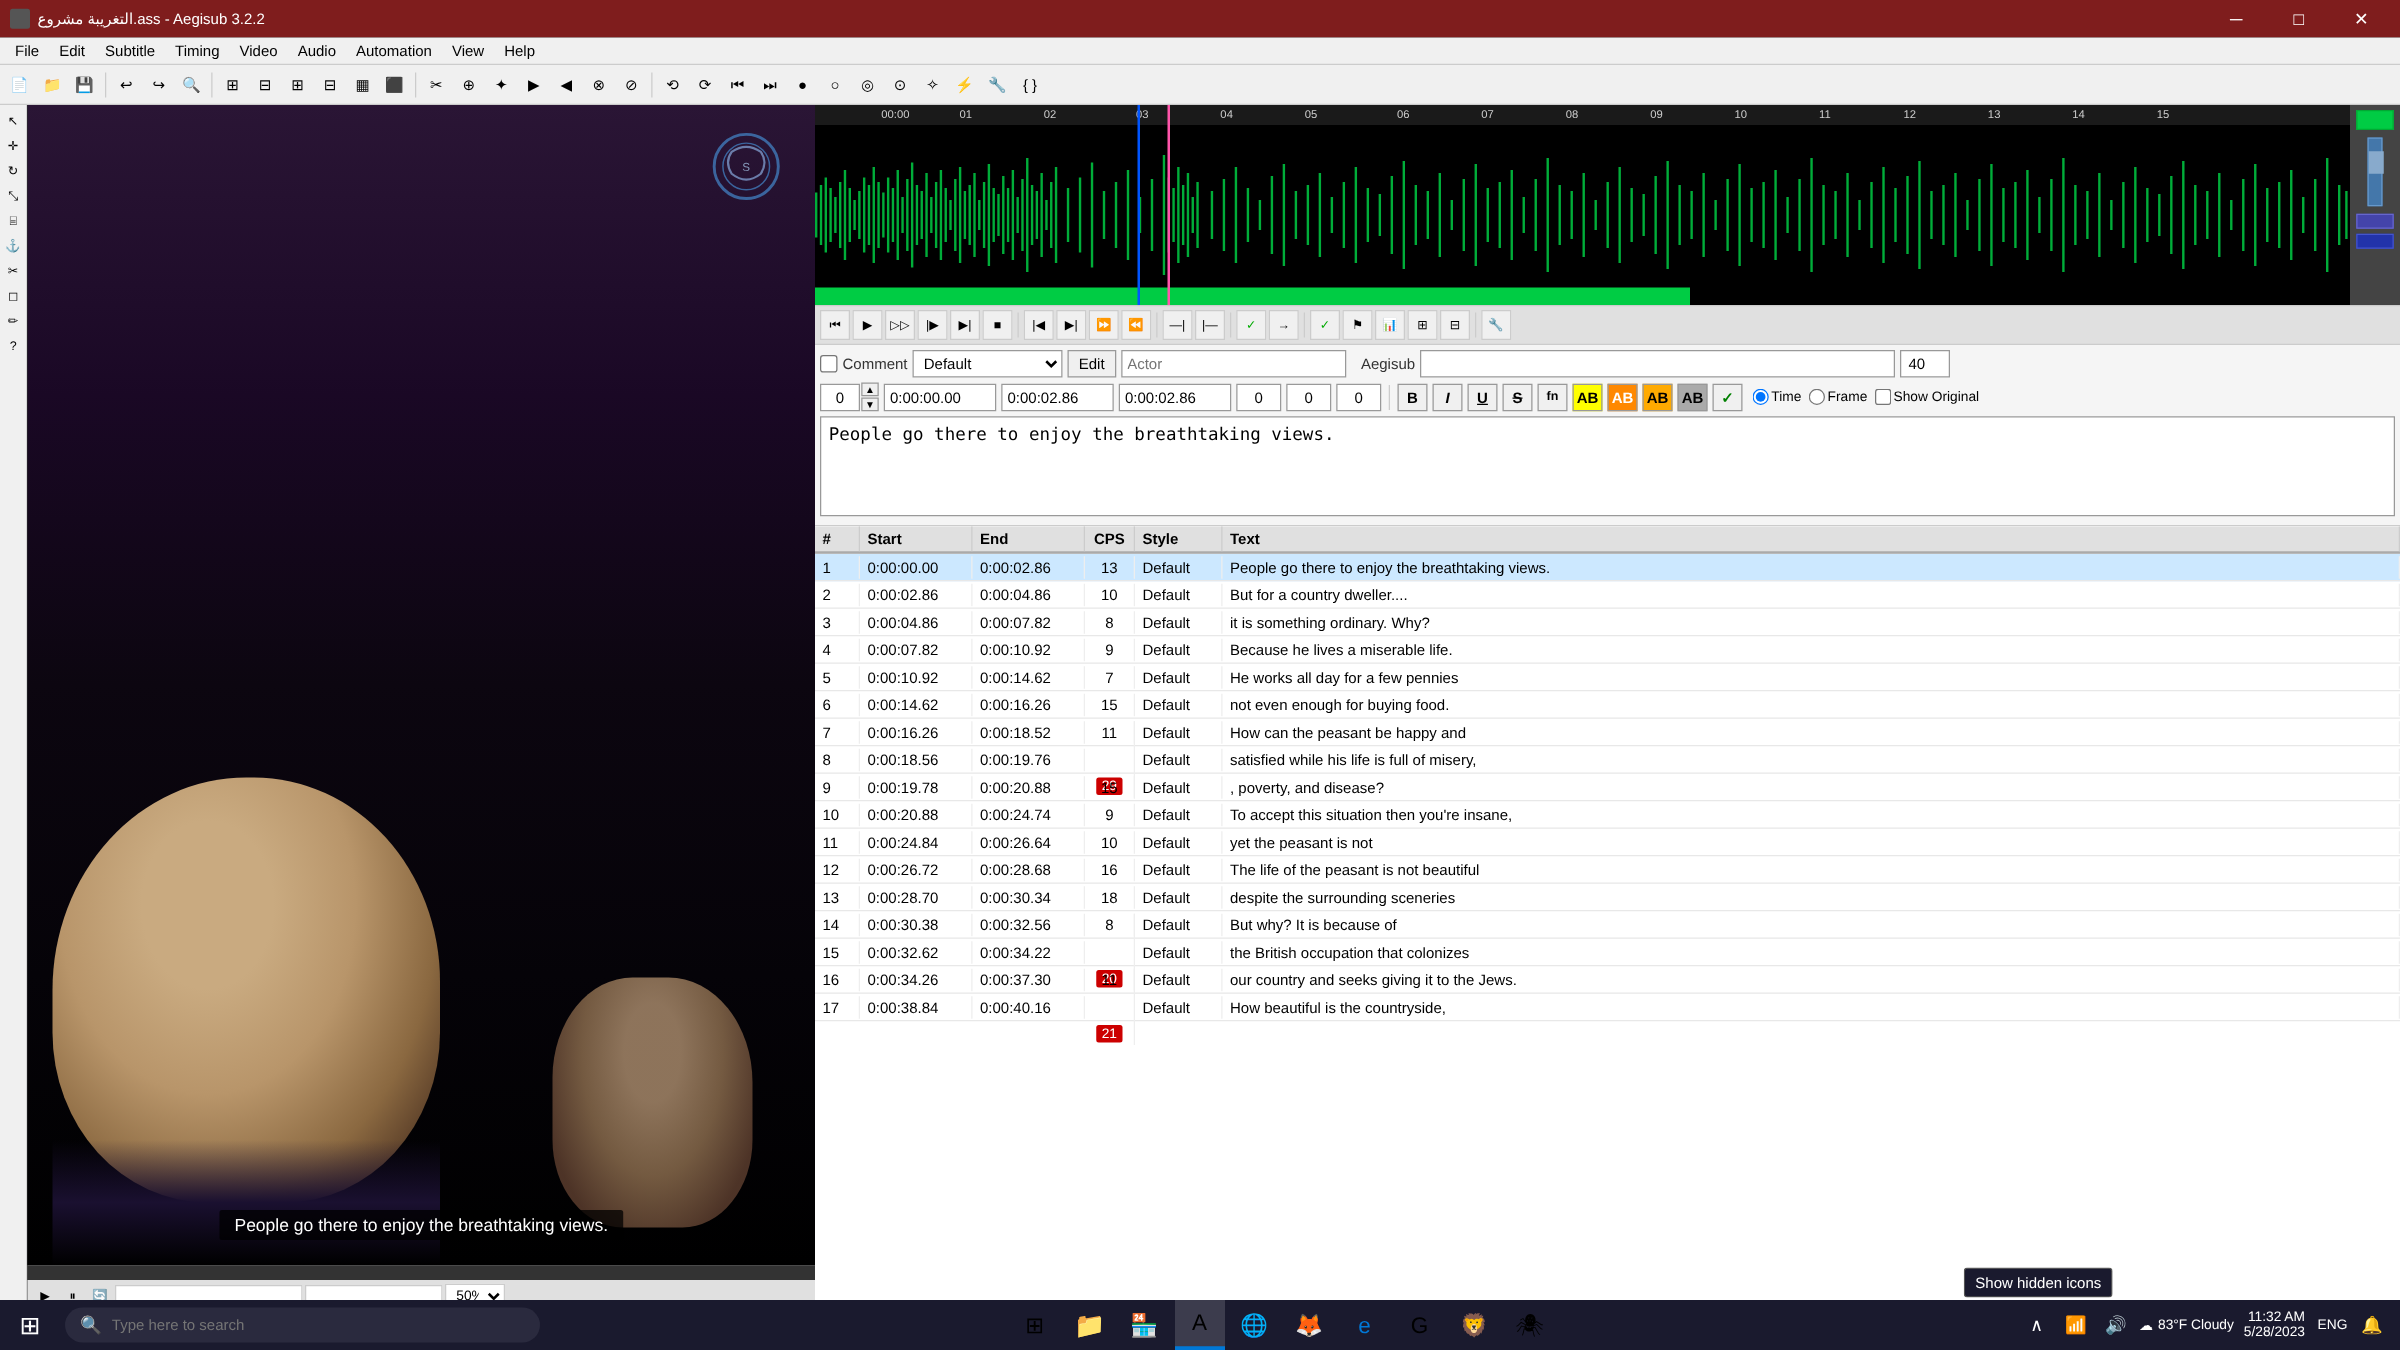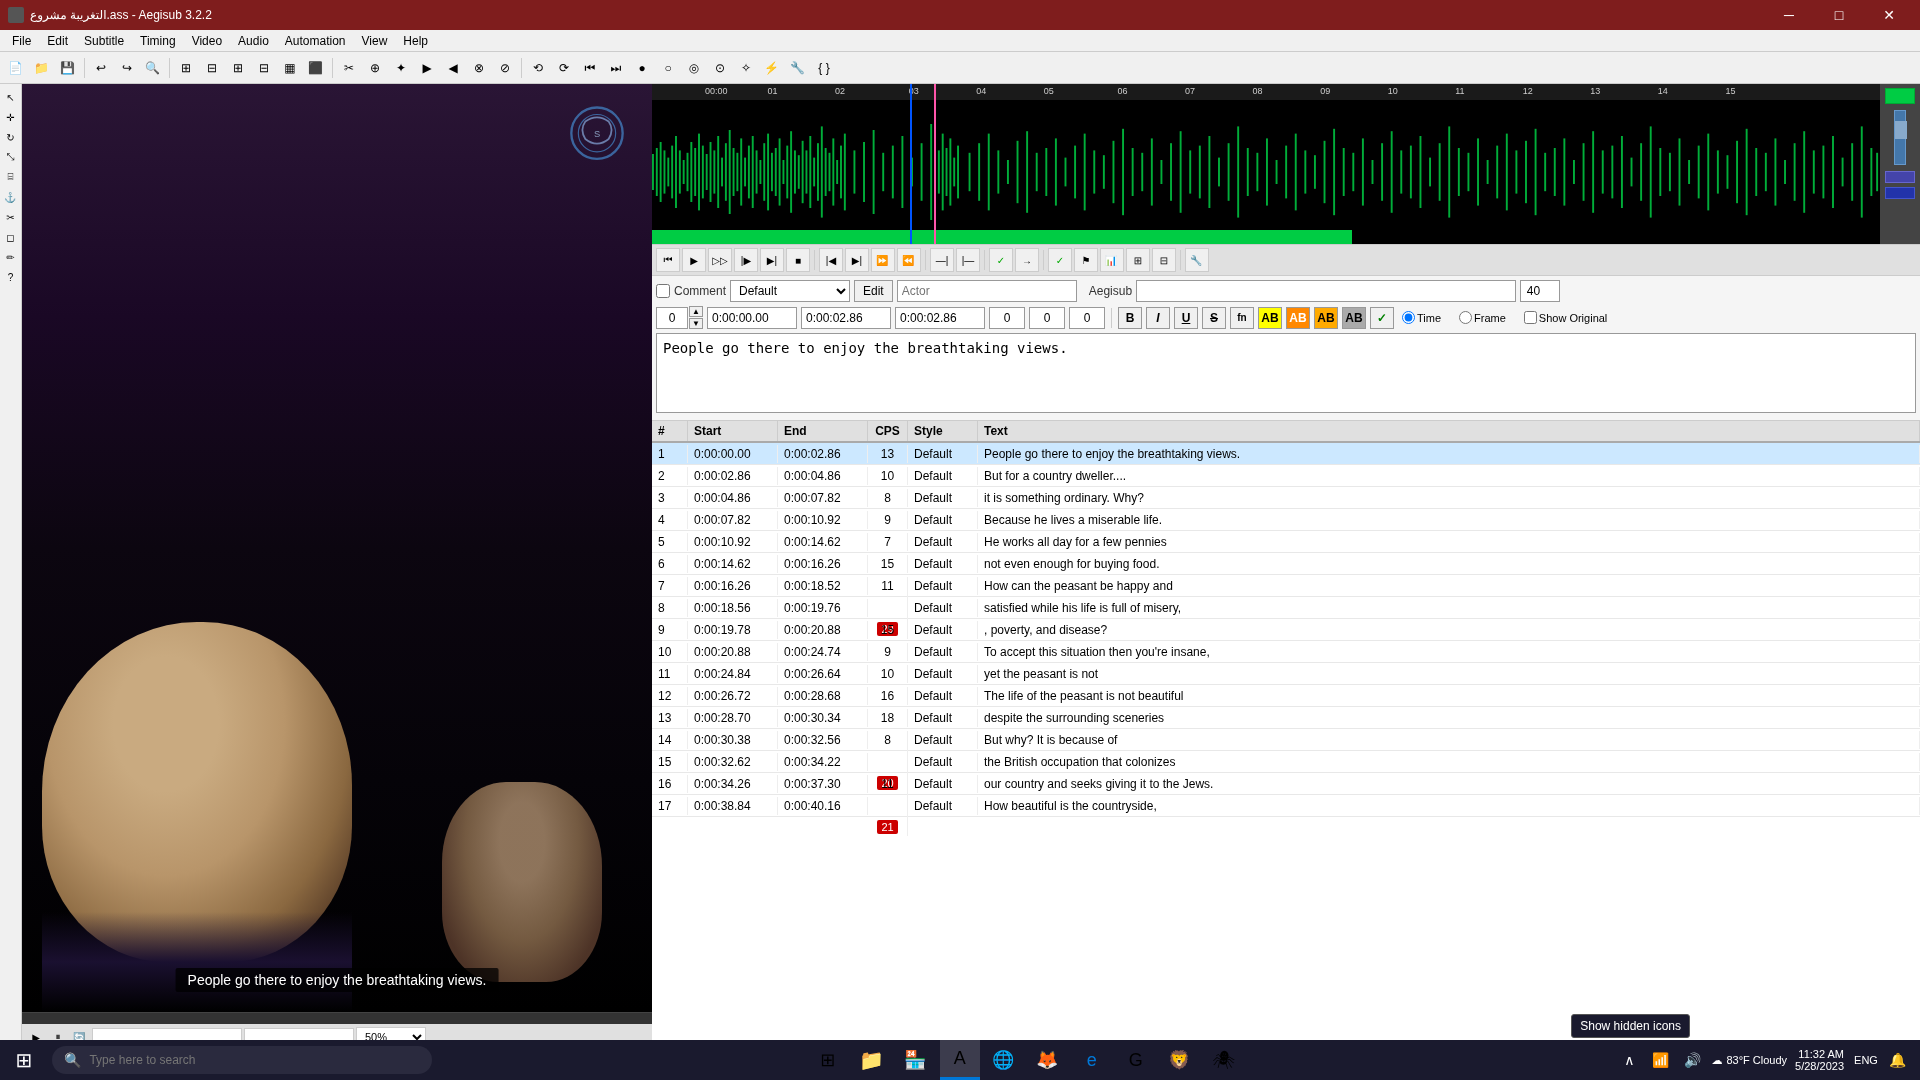--- a/index.html
+++ b/index.html
@@ -330,21 +330,21 @@
     }
     .fmt-btn {
       width: 24px; height: 22px;
       display: flex; align-items: center; justify-content: center;
       background: #f0f0f0;
       border: 1px solid #999;
       cursor: pointer;
       font-size: 12px;
       font-weight: bold;
     }
-    .radio-group { display: flex; align-items: center; gap: 18px; margin-left: 4px; }
+    .radio-group { display: flex; align-items: center; gap: 6px; margin-left: 4px; }
     .radio-label { font-size: 11px; display: flex; align-items: center; gap: 2px; }
     #subtitle-text-area {
       width: 100%;
       height: 80px;
       background: #fff;
       border: 1px solid #999;
       padding: 6px;
       font-size: 14px;
       resize: none;
       margin-top: 4px;
@@ -618,21 +618,21 @@
         <line x1="0" y1="0" x2="630" y2="0" stroke="#555" stroke-width="1"></line>
       </svg>
     </div>
 
     <div id="playback-controls">
       <div class="play-btn">▶</div>
       <div class="play-btn">⏸</div>
       <div class="play-btn">🔄</div>
       <input type="text" class="time-display" id="time-display" style="background: rgb(255, 255, 255); border: 1px solid rgb(204, 204, 204); padding: 2px 6px; font-size: 11px; width: 150px;">
       <input type="text" class="offset-display" id="offset-display" style="background: rgb(255, 255, 255); border: 1px solid rgb(204, 204, 204); padding: 2px 6px; font-size: 11px; width: 110px;">
-      <select class="zoom-select" style="background:#fff;border:1px solid #ccc;padding:2px 4px;font-size:11px;width:70px;">
+      <select class="zoom-select" style="background:#fff;border:1px solid #ccc;padding:2px 4px;font-size:11px;width:48px;">
         <option>50%</option>
         <option>100%</option>
         <option>75%</option>
         <option>25%</option>
       </select>
     </div>
   </div>
 
   <div id="right-panel">
 

